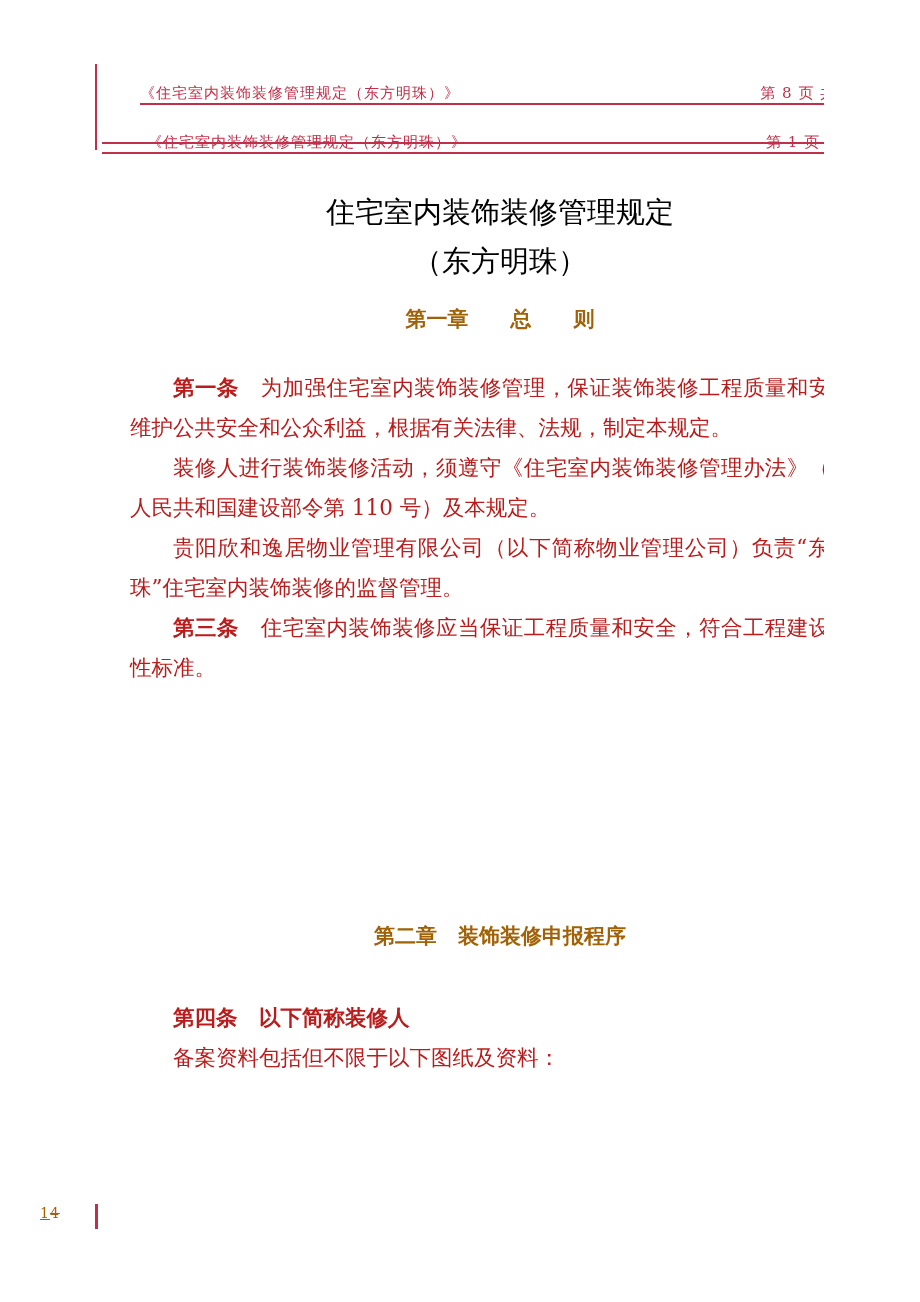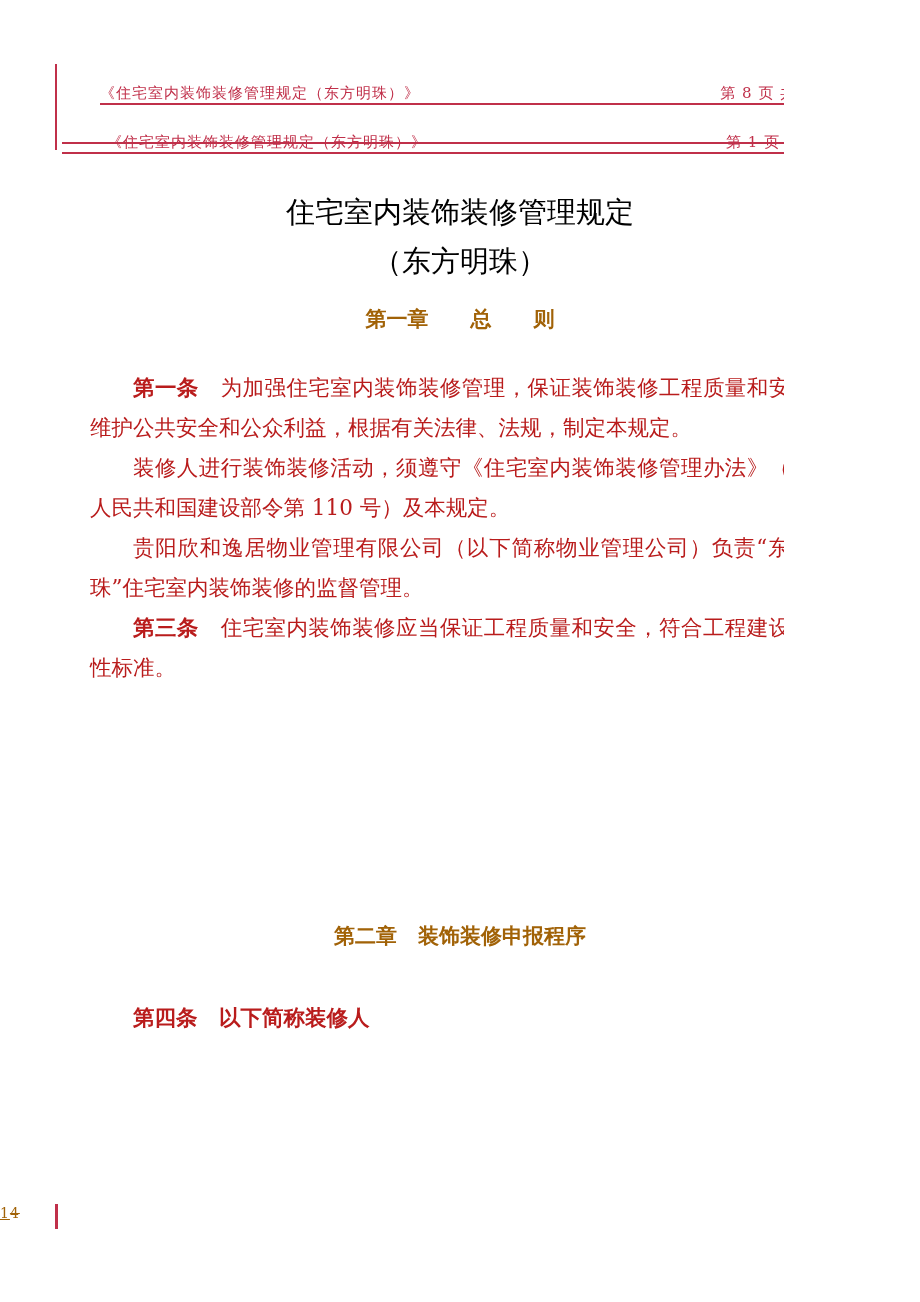--- a/index.html
+++ b/index.html
@@ -4,20 +4,21 @@
 <style>
   html, body { margin: 0; padding: 0; background: #ffffff; }
   .page {
     position: relative;
     width: 784px;
     height: 1302px;
     background: #ffffff;
     font-family: "DejaVu Serif", "Liberation Serif", serif;
     color: #1a1a1a;
     overflow: hidden;
+    margin-left: 40px;
   }
 
   
   .change-bar { position: absolute; background: #c0304a; width: 2px; }
   .change-bar.top { left: 55px; top: 64px; height: 86px; }
   .change-bar.bottom { left: 55px; top: 1204px; height: 25px; width: 3px; }
 
   
   .hdr {
     position: absolute;
@@ -107,20 +108,21 @@
     <p><b>第一条</b><span>　为加强住宅室内装饰装修管理，保证装饰装修工程质量和安全，维护公共安全和公众利益，根据有关法律、法规，制定本规定。</span></p>
     <p><span>装修人进行装饰装修活动，须遵守《住宅室内装饰装修管理办法》（中华人民共和国建设部令第 110 号）及本规定。</span></p>
     <p><span>贵阳欣和逸居物业管理有限公司（以下简称物业管理公司）负责“东方明珠”住宅室内装饰装修的监督管理。</span></p>
     <p><b>第三条</b><span>　住宅室内装饰装修应当保证工程质量和安全，符合工程建设强制性标准。</span></p>
   </div>
 
   <div class="chapter chapter-2">第二章　装饰装修申报程序</div>
 
   <div class="body-block body-sec4">
     <p class="sec4-heading">第四条　以下简称装修人</p>
+    <p><span>备案资料包括但不限于以下图纸及资料：</span></p>
   </div>
 
   <div class="footer-num">
     <span class="ins">1</span><span class="del">4</span>
   </div>
 
   <div class="change-bar bottom"></div>
 
 </div>
 

